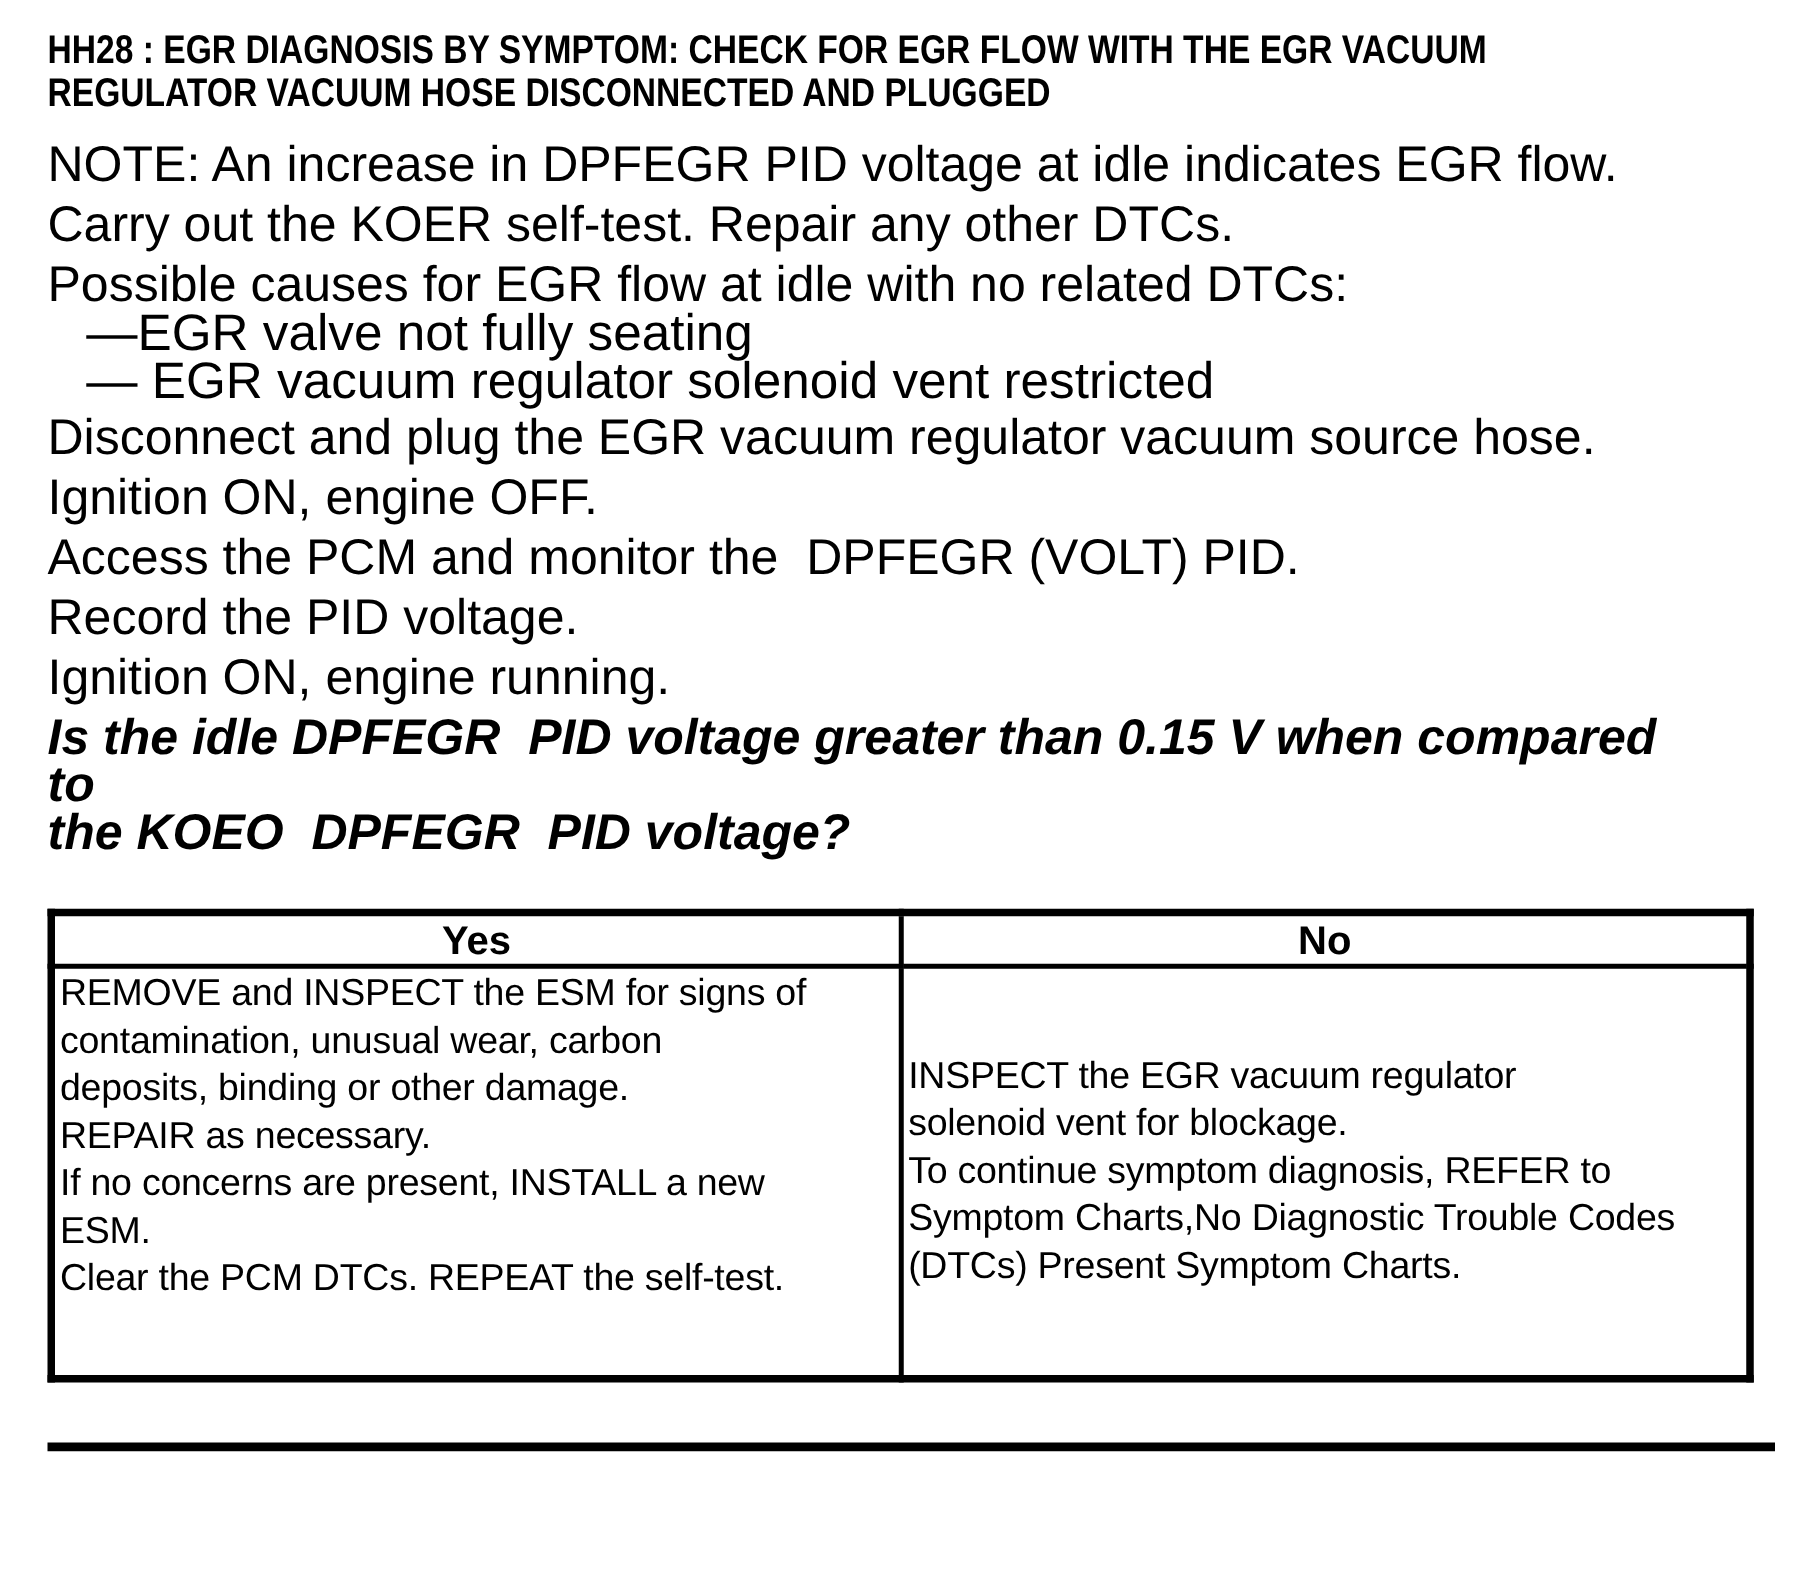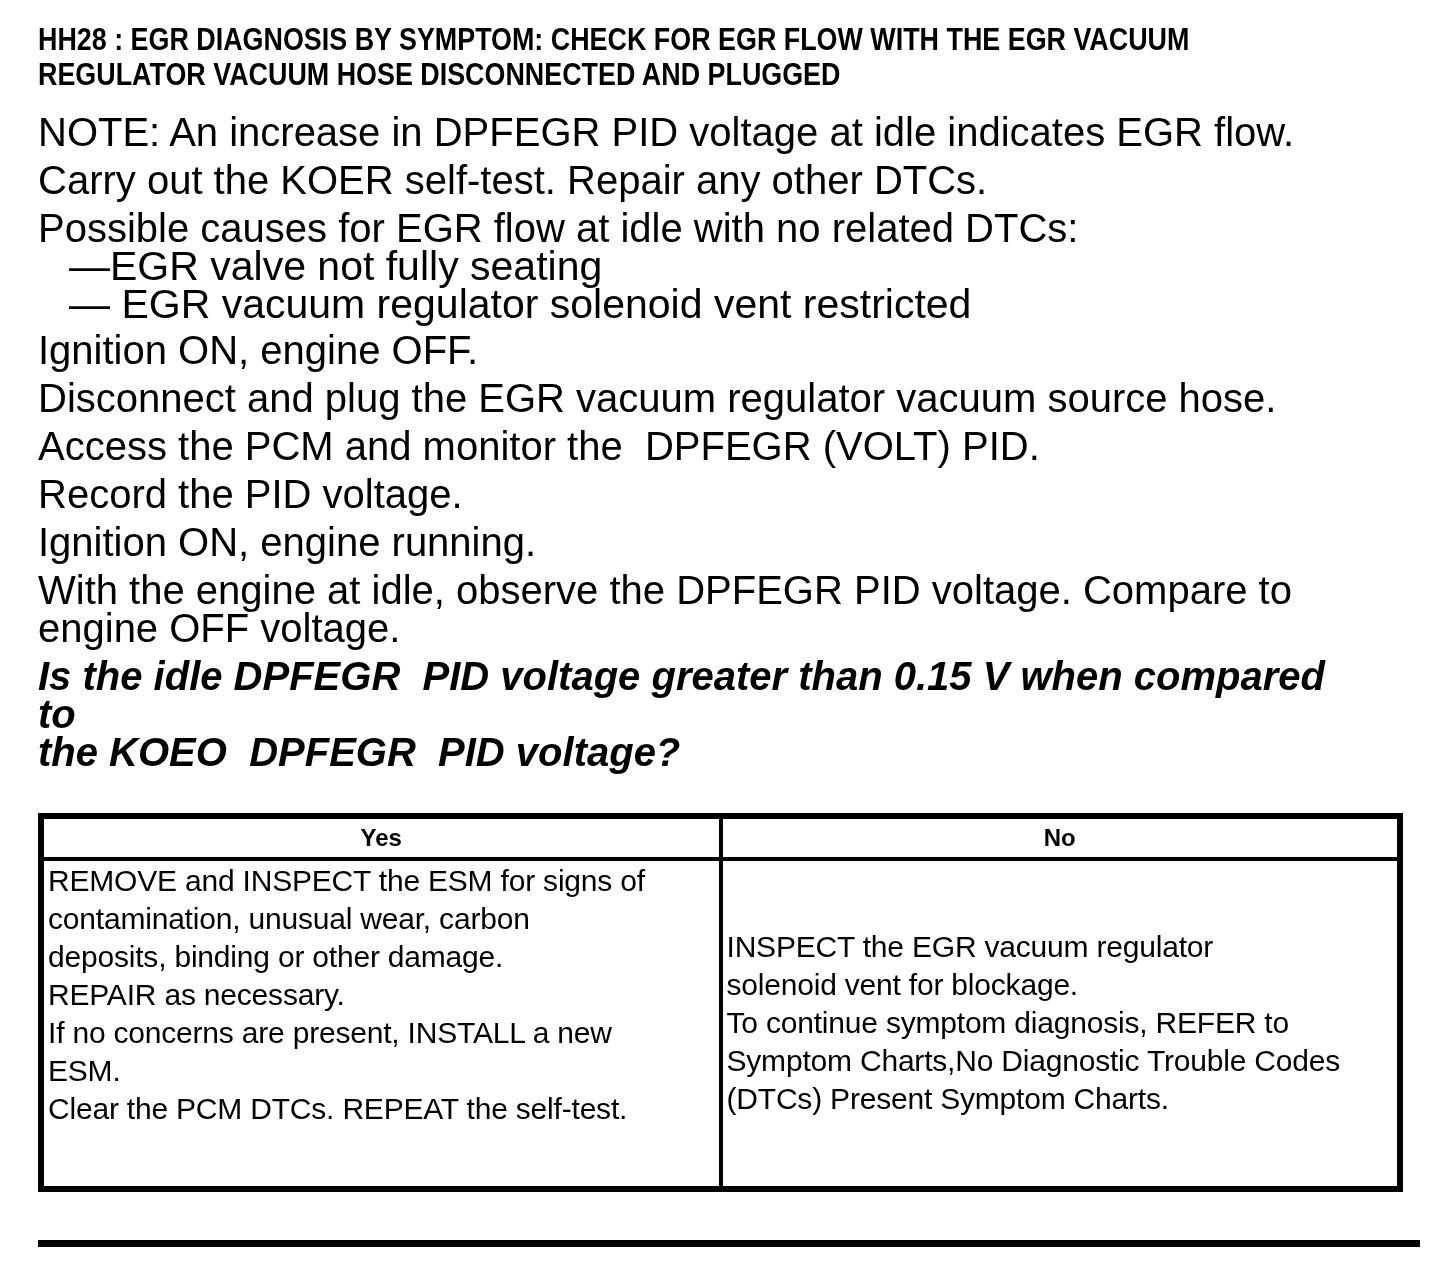--- a/index.html
+++ b/index.html
@@ -59,21 +59,21 @@
     border-collapse: collapse;
     border: 6px solid #000;
   }
   table.decision th,
   table.decision td {
     border: 4px solid #000;
     box-sizing: border-box;
     width: 50%;
   }
   table.decision th {
-    font-size: 24px;
+    font-size: 32px;
     font-weight: 700;
     text-align: center;
     height: 40px;
     padding: 0;
     line-height: 38px;
   }
   table.decision td {
     height: 330px;
     font-size: 30px;
     line-height: 38px;
@@ -100,26 +100,25 @@
 
   <p class="para">NOTE: An increase in DPFEGR PID voltage at idle indicates EGR flow.</p>
   <p class="para">Carry out the KOER self-test. Repair any other DTCs.</p>
   <p class="para tight">Possible causes for EGR flow at idle with no related DTCs:</p>
 
   <div class="causes">
     <p class="cause">—EGR valve not fully seating</p>
     <p class="cause">— EGR vacuum regulator solenoid vent restricted</p>
   </div>
 
+  <p class="para">Disconnect and plug the EGR vacuum regulator vacuum source hose.</p>
   <p class="para">Ignition ON, engine OFF.</p>
-  <p class="para">Disconnect and plug the EGR vacuum regulator vacuum source hose.</p>
   <p class="para">Access the PCM and monitor the  DPFEGR (VOLT) PID.</p>
   <p class="para">Record the PID voltage.</p>
   <p class="para">Ignition ON, engine running.</p>
-  <p class="para">With the engine at idle, observe the DPFEGR PID voltage. Compare to engine OFF voltage.</p>
 
   <p class="para question">Is the idle DPFEGR  PID voltage greater than 0.15 V when compared to
 the KOEO  DPFEGR  PID voltage?</p>
 
   <table class="decision">
     <thead>
       <tr>
         <th>Yes</th>
         <th>No</th>
       </tr>

